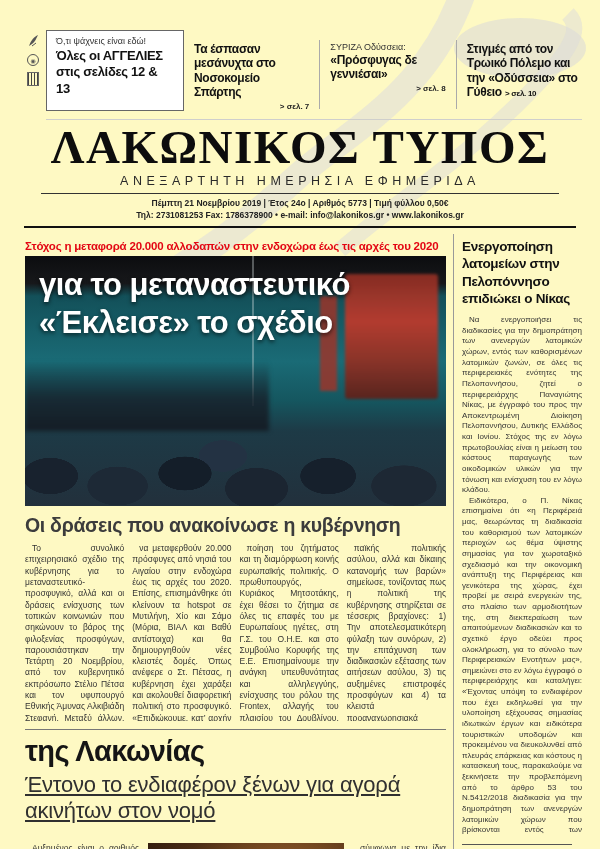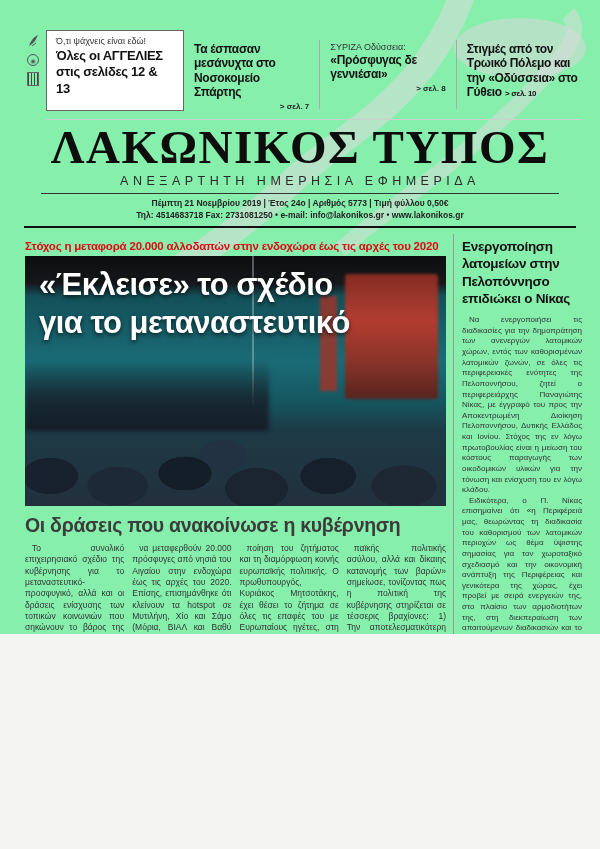--- a/index.html
+++ b/index.html
@@ -1,19 +1,19 @@
 <!DOCTYPE html>
 <html lang="el"><head>
 <meta charset="utf-8">
 <title>ΛΑΚΩΝΙΚΟΣ ΤΥΠΟΣ</title>
 <style>
   * { margin:0; padding:0; box-sizing:border-box; }
   html,body { width:600px; height:849px; background:#f4f4f2; }
   body { font-family:"Liberation Sans", sans-serif; color:#222; }
-  .page { position:relative; width:600px; height:634px; background:#86efac; overflow:hidden; }
+  .page { position:relative; width:600px; height:849px; background:#fef9c3; overflow:hidden; }
   .watermark { position:absolute; top:0; left:0; z-index:0; }
   .layer { position:relative; z-index:1; }
 
   
   .spine { position:absolute; left:26px; top:34px; width:14px; display:flex; flex-direction:column; gap:6px; align-items:center; z-index:2; }
   .spine svg { display:block; }
   .stamp { width:12px; height:12px; border:1.4px solid #555; border-radius:50%; display:flex; align-items:center; justify-content:center; font-size:6px; color:#555; }
   .barcode { width:12px; height:14px; background:repeating-linear-gradient(90deg,#444 0 1px,transparent 1px 3px); border:1px solid #666; }
 
   
@@ -123,37 +123,37 @@
     <div class="teaser">
       <div class="t-title"><span>Στιγμές από τον Τρωικό Πόλεμο και την «Οδύσσεια» στο Γύθειο</span> <span class="ref-inline">&gt; σελ. 10</span></div>
     </div>
   </div>
 
   <header class="masthead layer">
     <div class="mast-title">ΛΑΚΩΝΙΚΟΣ ΤΥΠΟΣ</div>
     <div class="mast-sub">ΑΝΕΞΑΡΤΗΤΗ ΗΜΕΡΗΣΙΑ ΕΦΗΜΕΡΙΔΑ</div>
     <hr class="mast-rule">
     <div class="dateline">Πέμπτη 21 Νοεμβρίου 2019 | Έτος 24ο | Αριθμός 5773 | Τιμή φύλλου 0,50€</div>
-    <div class="dateline">Τηλ: 4514683718 Fax: 2731081250 • e-mail: info@lakonikos.gr • www.lakonikos.gr</div>
+    <div class="dateline">Τηλ: 2731081253 Fax: 1786378900 • e-mail: info@lakonikos.gr • www.lakonikos.gr</div>
     <hr class="thick-rule">
   </header>
 
   <div class="content layer">
 
     <div class="main-col">
       <div class="kicker-red">Στόχος η μεταφορά 20.000 αλλοδαπών στην ενδοχώρα έως τις αρχές του 2020</div>
 
       <div class="lead-photo">
         <div class="photo-crane"></div>
         <div class="photo-crane2"></div>
         <div class="photo-cable"></div>
         <div class="photo-crowd"></div>
         <div class="lead-headline">
+          <div>για το μεταναστευτικό</div>
           <div>«Έκλεισε» το σχέδιο</div>
-          <div>για το μεταναστευτικό</div>
         </div>
       </div>
 
       <h2 class="lead-subhead">Οι δράσεις που ανακοίνωσε η κυβέρνηση</h2>
 
       <div class="lead-columns">
         <div class="colx">
             <p>Το συνολικό επιχειρησιακό σχέδιο της κυβέρνησης για το μεταναστευτικό-προσφυγικό, αλλά και οι δράσεις ενίσχυσης των τοπικών κοινωνιών που σηκώνουν το βάρος της φιλοξενίας προσφύγων, παρουσιάστηκαν την Τετάρτη 20 Νοεμβρίου, από τον κυβερνητικό εκπρόσωπο Στέλιο Πέτσα και τον υφυπουργό Εθνικής Άμυνας Αλκιβιάδη Στεφανή. Μεταξύ άλλων, τονίστηκε ότι στόχος της κυβέρνησης είναι</p>
           </div>
         <div class="colx">

